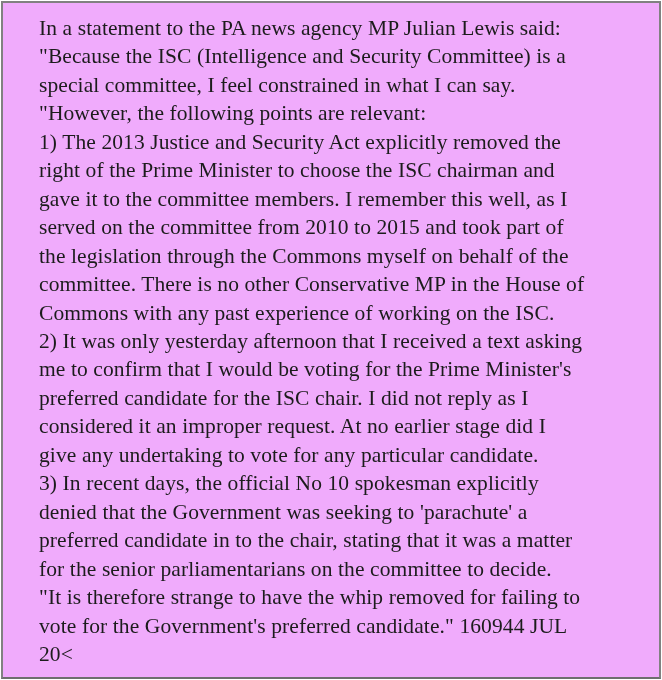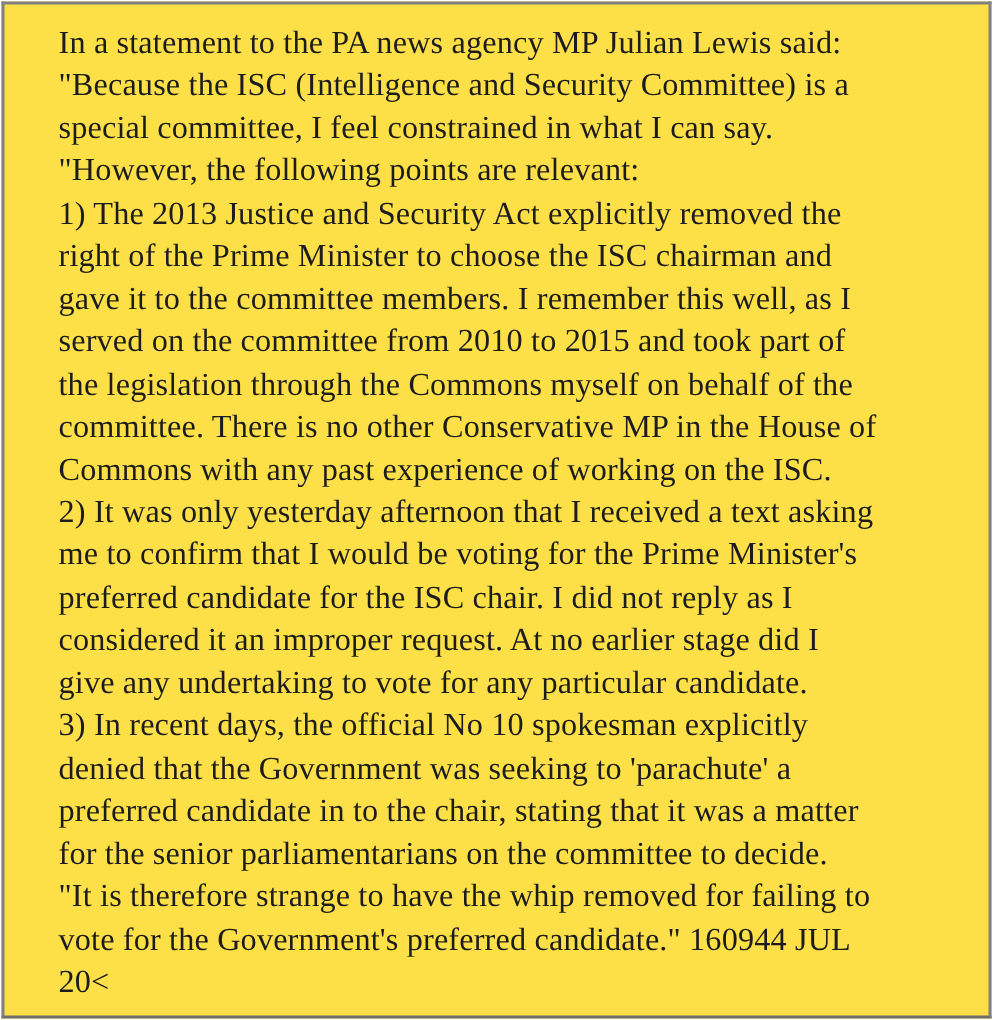--- a/index.html
+++ b/index.html
@@ -8,21 +8,21 @@
     width: 662px;
     height: 680px;
     background: #ffffff;
     overflow: hidden;
   }
   .frame {
     box-sizing: border-box;
     width: 660px;
     height: 678px;
     margin: 1px;
-    background: #fde047;
+    background: #f0abfc;
     border: 2px solid #818181;
     border-bottom-color: #6e6e6e;
     overflow: hidden;
   }
   .statement {
     font-family: "Liberation Serif", "DejaVu Serif", serif;
     font-size: 21.5px;
     line-height: 28.45px;
     color: #1c1c1c;
     padding: 11px 18px 0 36px;

